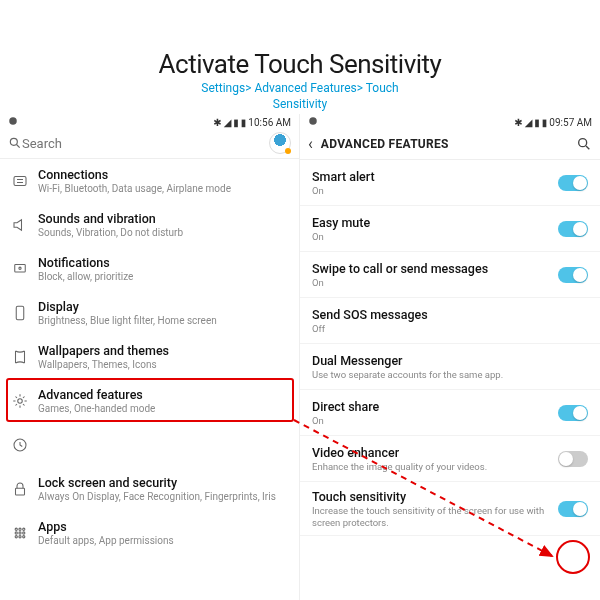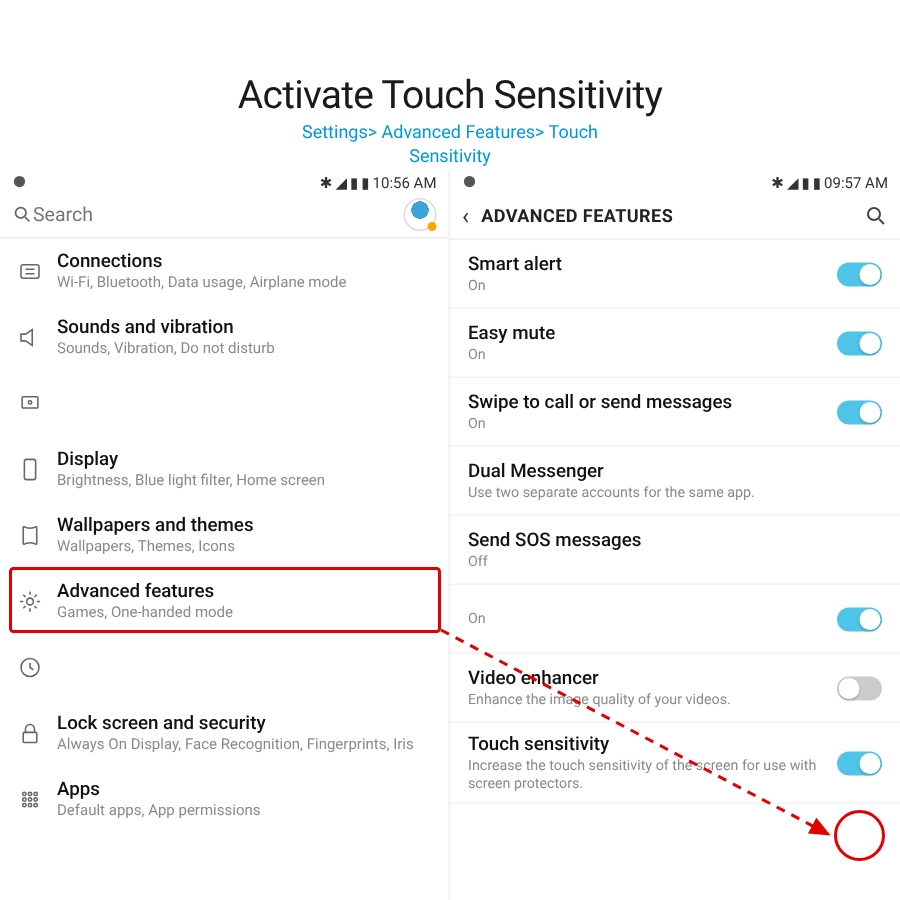--- a/index.html
+++ b/index.html
@@ -101,20 +101,24 @@
             <div class="sub">Sounds, Vibration, Do not disturb</div>
           </div>
         </div>
         <div class="row">
           <span class="icn">
             <svg viewBox="0 0 24 24">
               <rect x="5" y="6" width="14" height="10" rx="1"></rect>
               <circle cx="12" cy="11" r="1.5"></circle>
             </svg>
           </span>
+          <div class="txt">
+            <div class="name">Notifications</div>
+            <div class="sub">Block, allow, prioritize</div>
+          </div>
         </div>
         <div class="row">
           <span class="icn">
             <svg viewBox="0 0 24 24">
               <rect x="7" y="3" width="10" height="18" rx="2"></rect>
             </svg>
           </span>
           <div class="txt">
             <div class="name">Display</div>
             <div class="sub">Brightness, Blue light filter, Home screen</div>
@@ -223,32 +227,33 @@
         </div>
         <div class="row">
           <div class="txt">
             <div class="name">Swipe to call or send messages</div>
             <div class="sub">On</div>
           </div>
           <span class="toggle on"></span>
         </div>
         <div class="row">
           <div class="txt">
+            <div class="name">Send SOS messages</div>
+            <div class="sub">Off</div>
+          </div>
+        </div>
+        <div class="row">
+          <div class="txt">
             <div class="name">Dual Messenger</div>
             <div class="sub">Use two separate accounts for the same app.</div>
           </div>
         </div>
         <div class="row">
           <div class="txt">
-            <div class="name">Send SOS messages</div>
-            <div class="sub">Off</div>
-          </div>
-        </div>
-        <div class="row">
-          <div class="txt">
+            <div class="name">Direct share</div>
             <div class="sub">On</div>
           </div>
           <span class="toggle on"></span>
         </div>
         <div class="row">
           <div class="txt">
             <div class="name">Video enhancer</div>
             <div class="sub">Enhance the image quality of your videos.</div>
           </div>
           <span class="toggle off"></span>

